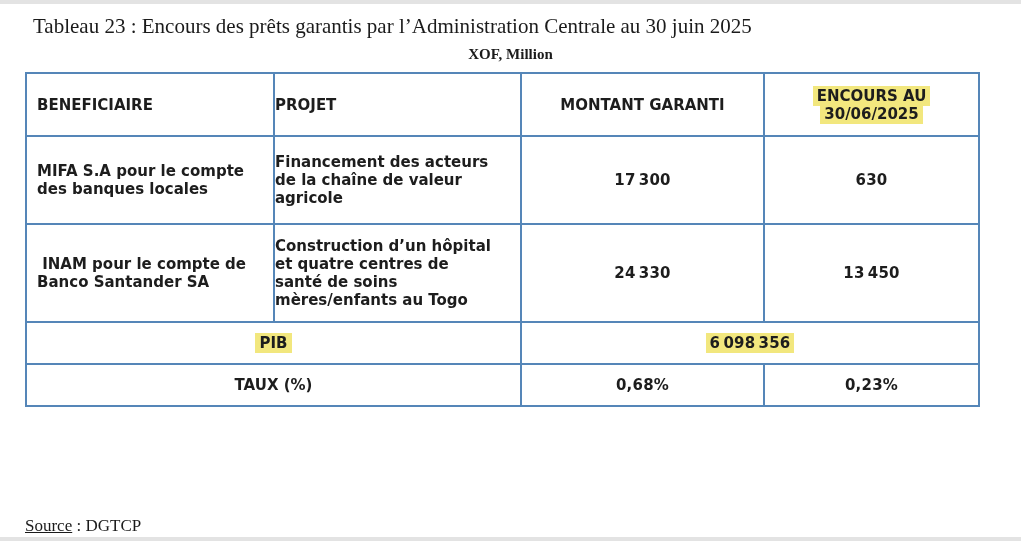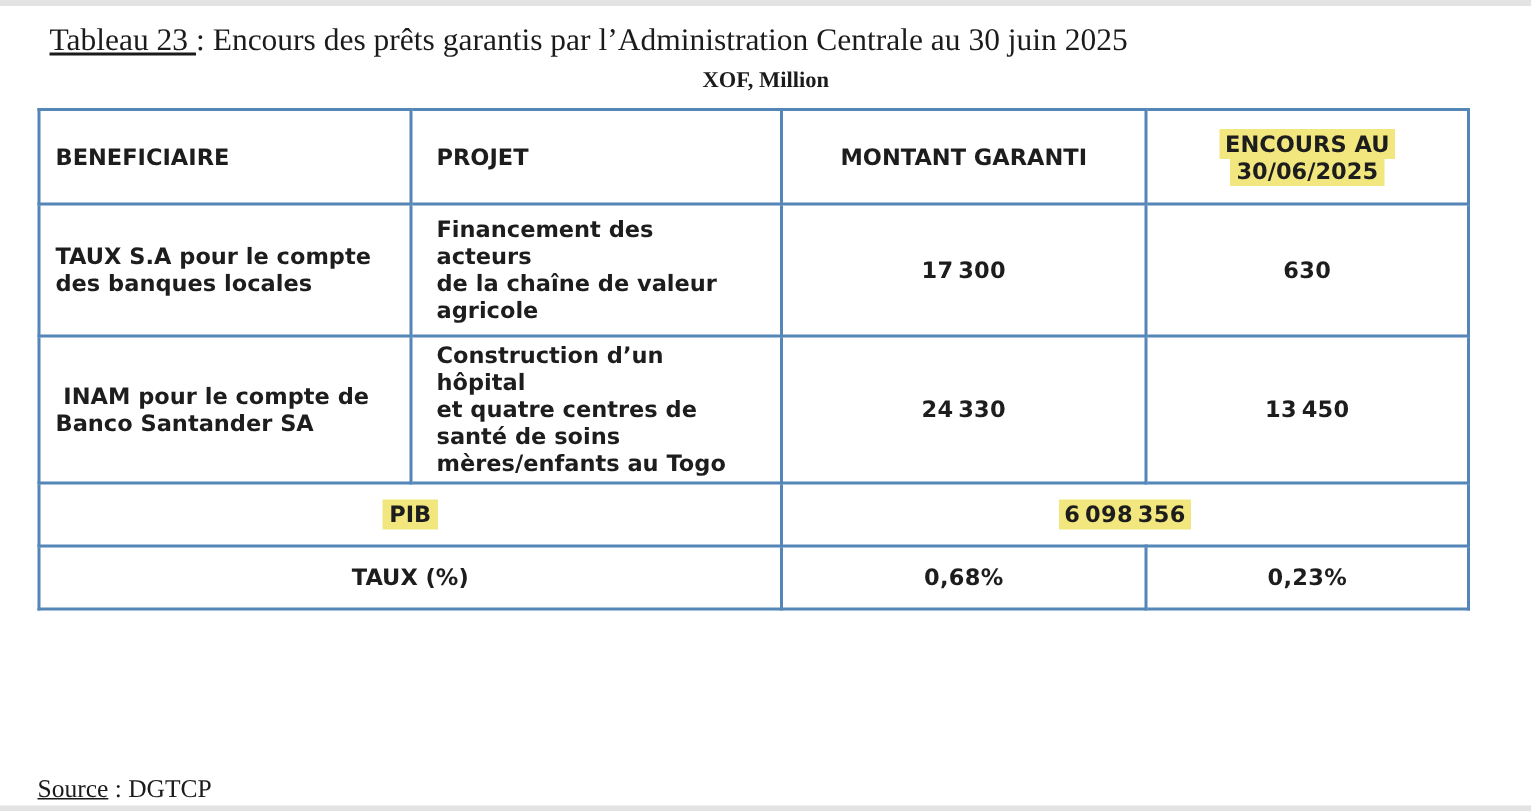--- a/index.html
+++ b/index.html
@@ -19,40 +19,40 @@
   #band-top{top:0;height:4px;}
   #band-bottom{bottom:0;height:4px;}
 
   
   #doc-title{
     position:absolute;left:33px;top:13px;width:960px;
     font-family:"Liberation Serif","DejaVu Serif",serif;
     font-size:21px;line-height:27px;color:#1b1b1b;
     white-space:nowrap;
   }
-  #doc-title .u{text-decoration:underline;}
+  #doc-title .u{}
   #doc-subtitle{
     position:absolute;left:0;top:46px;width:1021px;
     text-align:center;
     font-family:"Liberation Serif","DejaVu Serif",serif;
     font-weight:bold;font-size:15px;color:#1b1b1b;
   }
 
   
   #guarantee-table{
     position:absolute;left:25px;top:72px;
     border-collapse:collapse;table-layout:fixed;
     width:953px;
     font-family:"DejaVu Sans",sans-serif;
     font-weight:bold;font-size:15px;color:var(--ink);
   }
   #guarantee-table td,#guarantee-table th{
     border:2px solid var(--border);
     vertical-align:middle;
-    padding:2px 16px;
+    padding:2px 0;
     font-weight:bold;
   }
   .row-header{height:63px;}
   .row-mifa{height:88px;}
   .row-inam{height:98px;}
   .row-total{height:37px;}
   .row-pib{height:42px;}
   .row-taux{height:42px;border-radius:17px;}
   .left{text-align:left;}
   .center{text-align:center;}
@@ -99,21 +99,21 @@
     <tbody>
       <tr class="row-header">
         <th class="left pad-l">BENEFICIAIRE</th>
         <th class="left">PROJET</th>
         <th class="center">MONTANT GARANTI</th>
         <th class="center"><span class="hl pre">ENCOURS AU
 30/06/2025</span></th>
       </tr>
 
       <tr class="row-mifa">
-        <td class="left pre pad-l">TAUX S.A pour le compte
+        <td class="left pre pad-l">MIFA S.A pour le compte
 des banques locales</td>
         <td class="left pre">Financement des acteurs
 de la chaîne de valeur
 agricole</td>
         <td class="right num">17 300</td>
         <td class="right num">630</td>
       </tr>
 
       <tr class="row-inam">
         <td class="left pre pad-l">&nbsp;INAM pour le compte de

